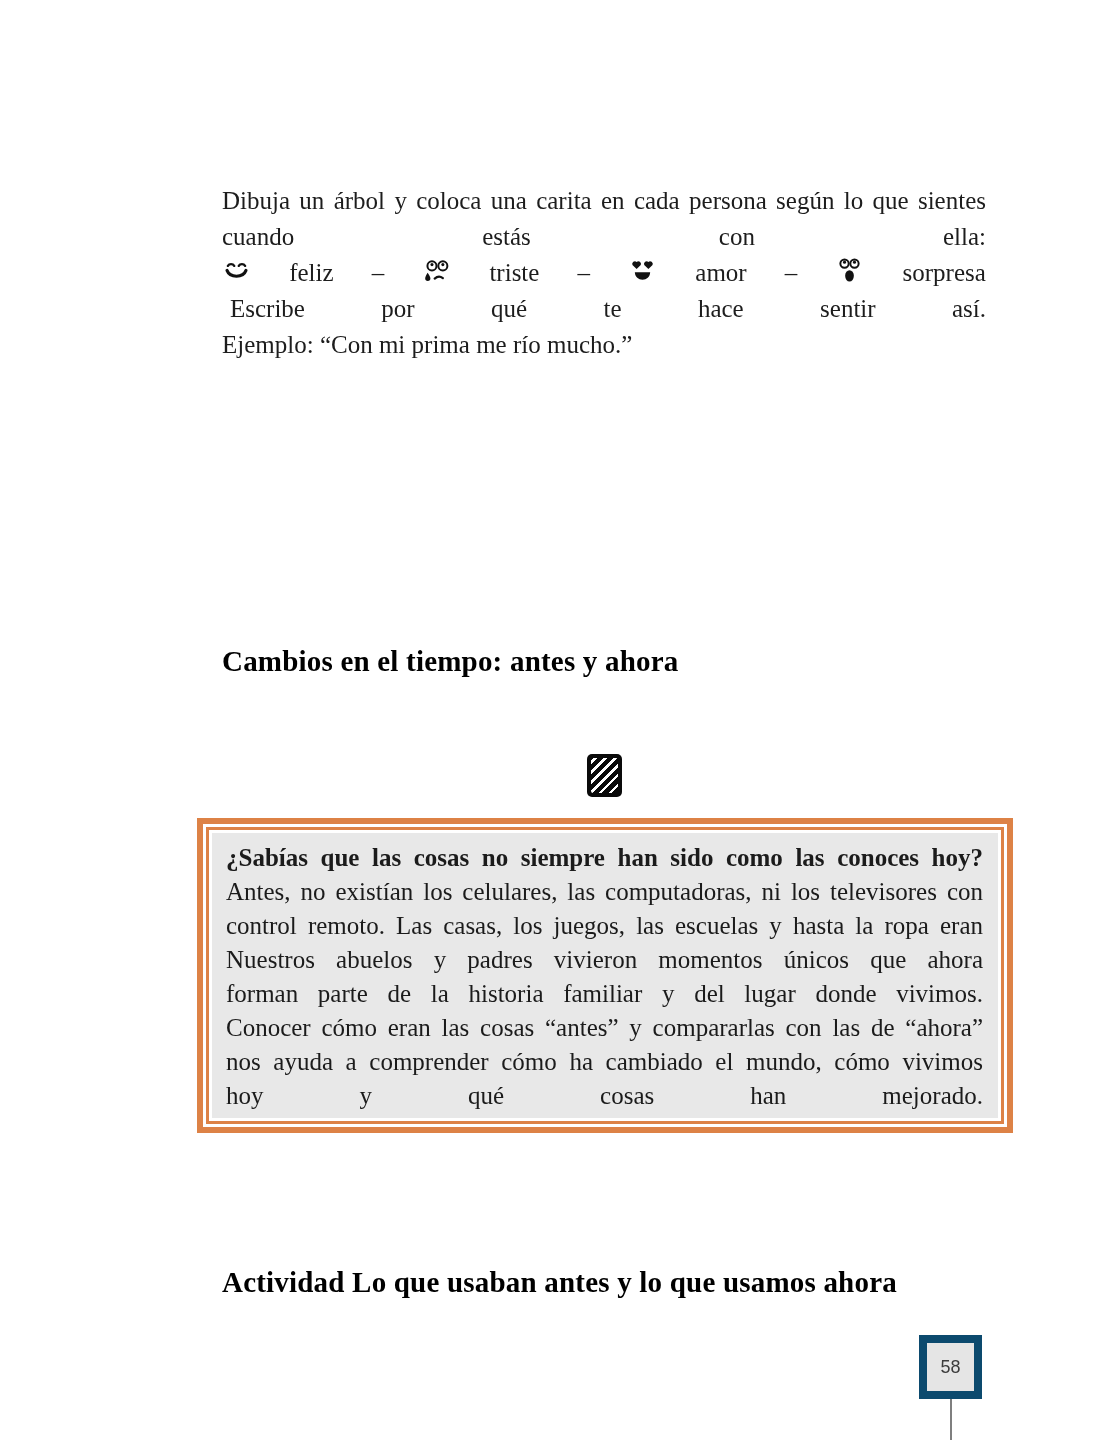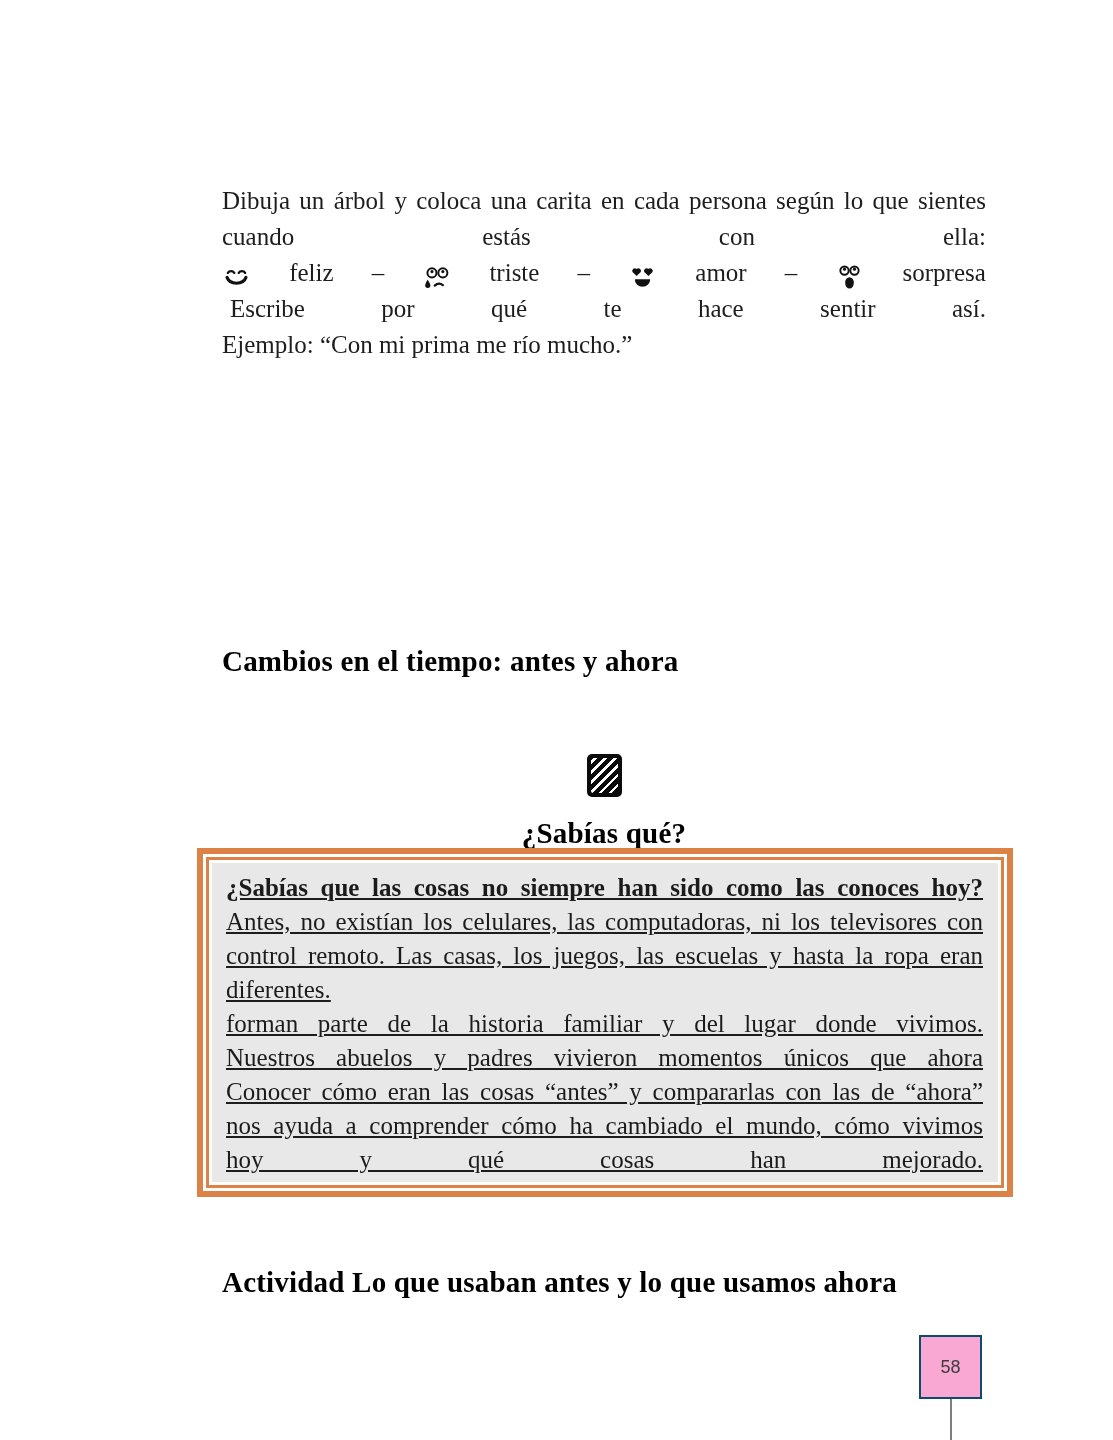--- a/index.html
+++ b/index.html
@@ -8,40 +8,40 @@
     font-family:"Liberation Serif","DejaVu Serif",serif;color:#1d1d1d;
     overflow:hidden;
   }
   .abs{position:absolute;}
   .content{left:222px;width:764px;}
   
   #intro{top:183px;font-size:25px;line-height:36px;}
   .jline{text-align:justify;text-align-last:justify;}
   .leftline{text-align:left;}
   .indent{padding-left:8px;box-sizing:border-box;}
-  .emotion-row{display:flex;justify-content:space-between;align-items:flex-end;height:36px;}
+  .emotion-row{display:flex;justify-content:space-between;align-items:flex-start;height:36px;}
   .emoji{width:29px;height:29px;display:block;}
   
   .heading{font-weight:bold;font-size:29px;color:#000000;letter-spacing:.2px;}
   #section-heading{top:645px;}
   #sabias-heading{top:754px;display:flex;align-items:center;gap:20px;flex-direction:column;}
   .notebook{width:35px;height:43px;background:#0a0a0a;border-radius:5px;
     padding:4px;box-sizing:border-box;flex:0 0 auto;}
   .notebook-stripes{width:100%;height:100%;border-radius:2px;
     background:repeating-linear-gradient(135deg,#0a0a0a 0 2px,#ffffff 2px 4.5px,#0a0a0a 4.5px 7px);}
   
-  #info-box{left:197px;top:848px;width:816px;box-sizing:border-box;
-    border:6px solid #DD8246;padding:3px;background:#ffffff;text-decoration:underline;}
+  #info-box{left:197px;top:818px;width:816px;box-sizing:border-box;
+    border:6px solid #DD8246;padding:3px;background:#ffffff;}
   .box-mid{border:3px solid #DD8246;padding:3px;background:#ffffff;}
   .box-content{background:#E8E8E8;padding:8px 15px 5px 14px;font-size:25px;line-height:34px;color:#1b1b1b;}
   .bold{font-weight:bold;}
   #activity-heading{top:1266px;}
   
   #page-number-box{left:919px;top:1335px;width:63px;height:64px;box-sizing:border-box;
-    border:2px solid #0c4a6e;background:#f9a8d4;display:flex;align-items:center;justify-content:center;
+    border:8px solid #0c4a6e;background:#e5e5e5;display:flex;align-items:center;justify-content:center;
     font-family:"Liberation Sans",sans-serif;font-size:18px;color:#3c3c3c;}
   #page-number-line{left:950px;top:1399px;width:2px;height:41px;background:#7f7f7f;}
   .eicon{flex:0 0 auto;}
 </style>
 </head>
 <body>
 
 <div class="abs content" id="intro">
   <div class="jline">Dibuja un árbol y coloca una carita en cada persona según lo que sientes</div>
   <div class="jline">cuando estás con ella:</div>
@@ -96,23 +96,22 @@
   </div>
   <div class="heading">¿Sabías qué?</div>
 </div>
 
 <div class="abs" id="info-box">
   <div class="box-mid">
     <div class="box-content">
       <div class="jline bold">¿Sabías que las cosas no siempre han sido como las conoces hoy?</div>
       <div class="jline">Antes, no existían los celulares, las computadoras, ni los televisores con</div>
       <div class="jline">control remoto. Las casas, los juegos, las escuelas y hasta la ropa eran</div>
-      <div class="leftline">diferentes.</div>
+      <div class="jline">Nuestros abuelos y padres vivieron momentos únicos que ahora</div>
       <div class="jline">forman parte de la historia familiar y del lugar donde vivimos.</div>
-      <div class="jline">Nuestros abuelos y padres vivieron momentos únicos que ahora</div>
       <div class="jline">Conocer cómo eran las cosas “antes” y compararlas con las de “ahora”</div>
       <div class="jline">nos ayuda a comprender cómo ha cambiado el mundo, cómo vivimos</div>
       <div class="jline">hoy y qué cosas han mejorado.</div>
     </div>
   </div>
 </div>
 
 <div class="abs content heading" id="activity-heading">Actividad Lo que usaban antes y lo que usamos ahora</div>
 
 <div class="abs" id="page-number-box">

